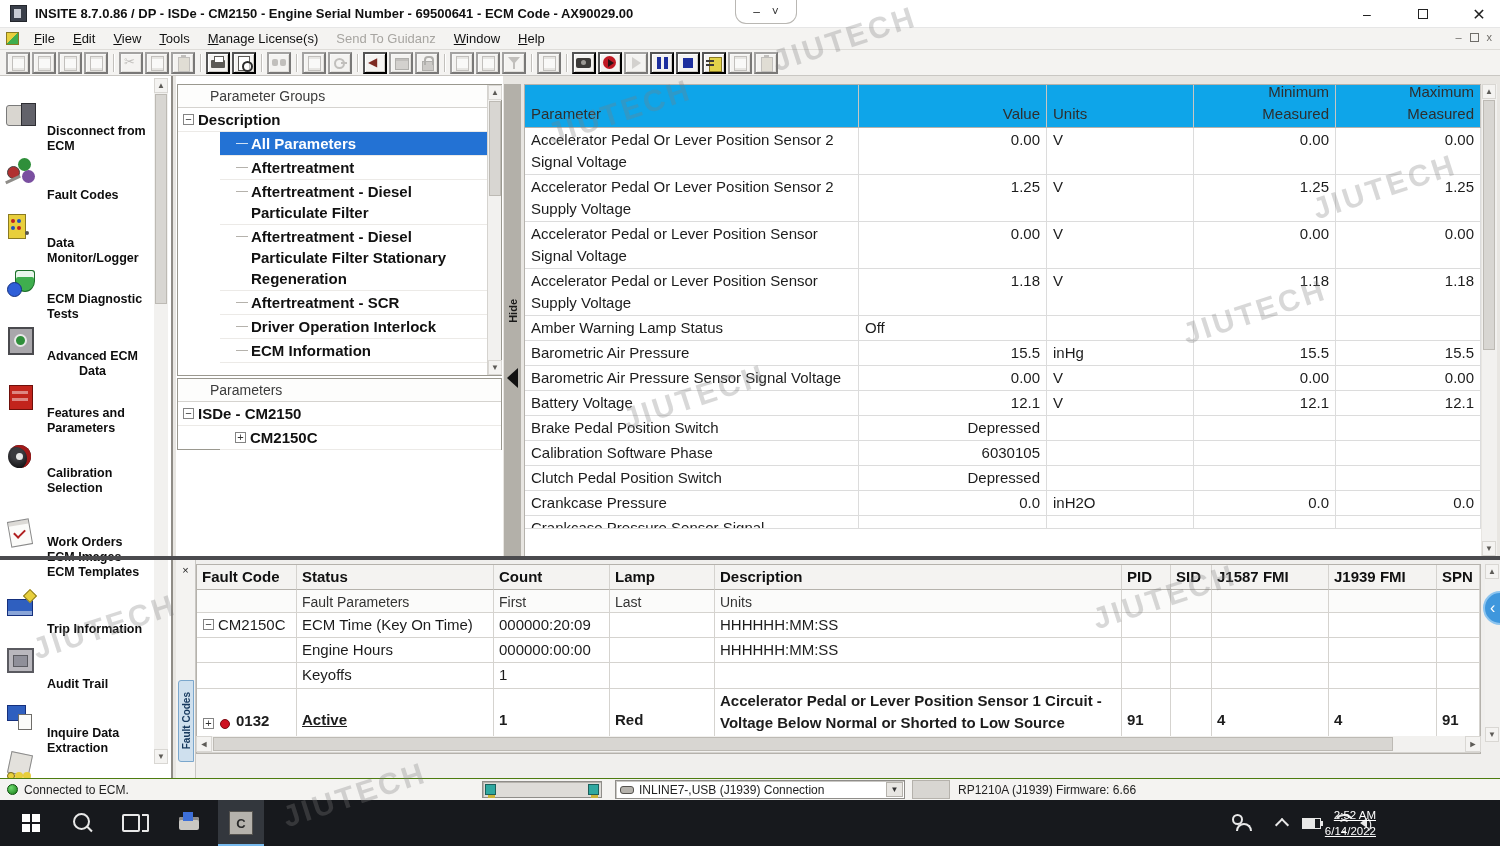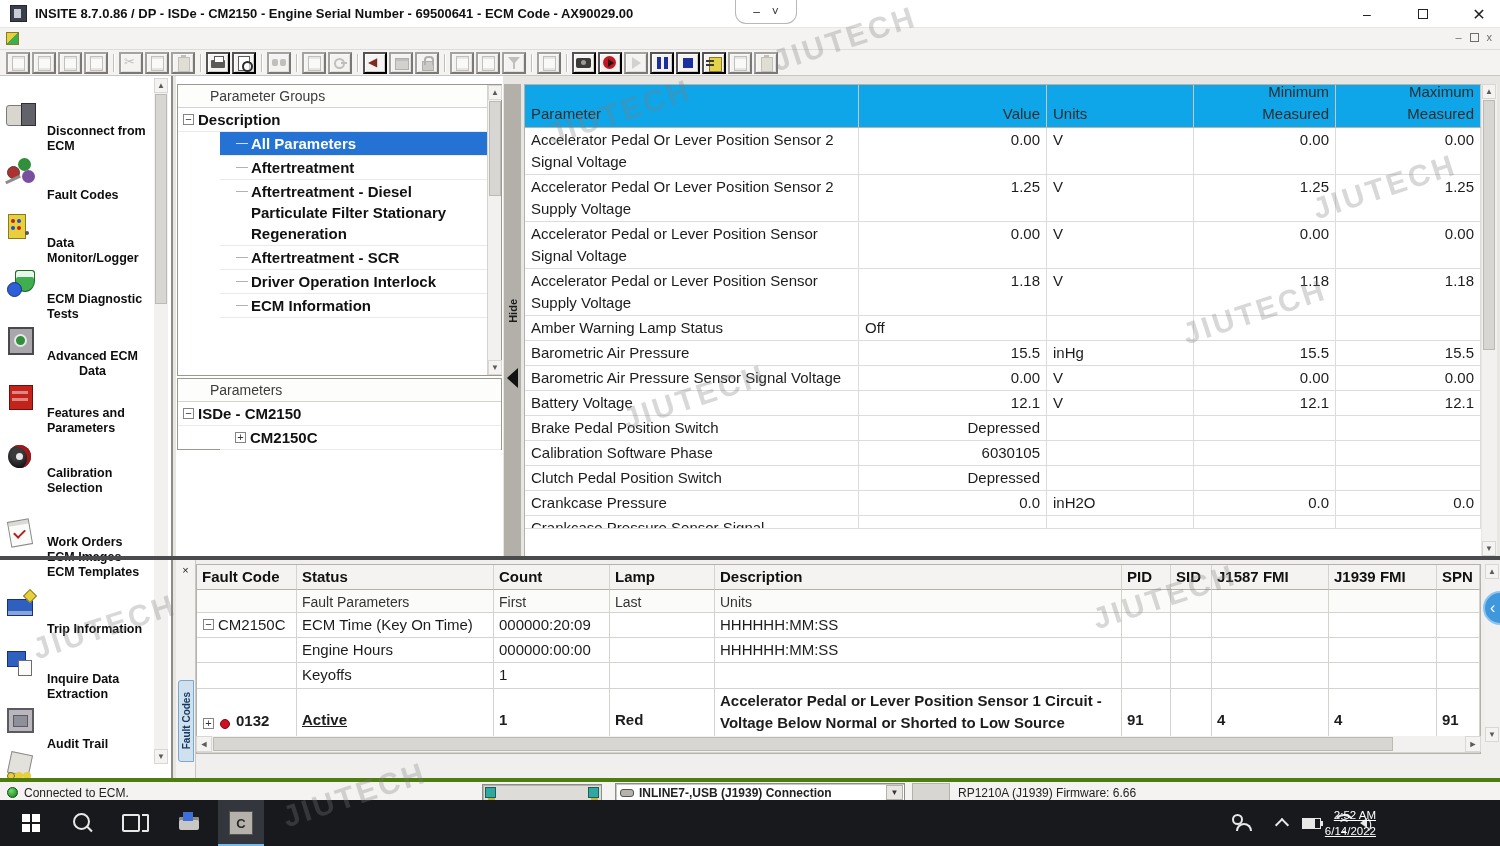--- a/index.html
+++ b/index.html
@@ -138,21 +138,21 @@
   .ft-row.bold > div { font-weight:bold; }
   .cellflex { display:flex; align-items:flex-start; }
   .reddot { width:10px; height:10px; border-radius:50%; background:#cf1020; border:1px solid #7c0a12; margin:6px 6px 0 2px; flex:0 0 10px; }
   .ft-vscroll { position:absolute; right:0px; top:4px; width:15px; height:178px; background:#f2f1ef; }
   .ft-hscroll { position:absolute; left:20px; bottom:26px; width:1285px; height:16px; background:#f2f1ef; }
   .hs-btn { position:absolute; top:0; width:16px; height:16px; background:#f4f3f1; border:1px solid #d9d7d3; color:#5d5b57; font-size:9px; display:flex; align-items:center; justify-content:center; }
   .hs-thumb { position:absolute; left:17px; top:1px; width:1180px; height:14px; background:#d8d6d2; border:1px solid #bdbab4; }
   .blue-fab { position:absolute; left:1483px; top:515px; width:34px; height:34px; border-radius:50%; background:#3f97dd; border:2px solid #8cc4ef; color:#fff; font-size:16px; display:flex; align-items:center; padding-left:5px; z-index:20; }
 
   
-  .statusbar { position:absolute; left:0; top:778px; width:1500px; height:22px; background:#f4f3f1; border-top:4px solid #4d7c0f; font-size:12px; color:#222; }
+  .statusbar { position:absolute; left:0; top:778px; width:1500px; height:22px; background:#f4f3f1; border-top:1px solid #4d7c0f; font-size:12px; color:#222; }
   .led { position:absolute; left:7px; top:5px; width:11px; height:11px; border-radius:50%; background:radial-gradient(circle at 35% 30%, #6fdc6f, #157a15); border:1px solid #0c4d0c; }
   .st-conn { position:absolute; left:24px; top:4px; }
   .conn-widget { position:absolute; left:482px; top:2px; width:120px; height:17px; background:#dedcd8; border:1px solid #8f8d89; box-shadow:inset 1px 1px 0 #b5b2ac; }
   .pc-ico { position:absolute; top:2px; width:11px; height:11px; background:#2fa8a0; border:1px solid #1c5f5a; }
   .pc-ico::after{ content:""; position:absolute; left:2px; bottom:-4px; width:7px; height:3px; background:#c9b23a; }
   .adapter-box { position:absolute; left:615px; top:1px; width:290px; height:19px; background:#fff; border:1px solid #8f8d89; box-shadow:inset 1px 1px 0 #c9c7c3; display:flex; align-items:center; }
   .adapter-ico { width:14px; height:8px; background:#b5b2ac; border:1px solid #55534f; border-radius:3px; margin:0 5px 0 4px; }
   .adapter-drop { position:absolute; right:1px; top:1px; width:17px; height:15px; background:#e8e6e2; border:1px solid #b5b2ac; font-size:8px; display:flex; align-items:center; justify-content:center; color:#333; }
   .gray-box { position:absolute; left:912px; top:1px; width:38px; height:19px; background:#d8d6d2; border:1px solid #b5b2ac; }
   .st-proto { position:absolute; left:958px; top:4px; }
@@ -198,20 +198,30 @@
   <span>˅</span>
 </div>
 <div class="win-btn wb-min">–</div>
 <div class="win-btn wb-max">
     <span></span>
   </div>
 <div class="win-btn wb-close">✕</div>
 
 <div class="menubar">
   <div class="menu-appicon"></div>
+  <div id="menu-items" style="display:flex;">
+      <div class="menu-item"><u>F</u>ile</div>
+      <div class="menu-item"><u>E</u>dit</div>
+      <div class="menu-item"><u>V</u>iew</div>
+      <div class="menu-item"><u>T</u>ools</div>
+      <div class="menu-item"><u>M</u>anage License(s)</div>
+      <div class="menu-item disabled">Send To Guidanz</div>
+      <div class="menu-item"><u>W</u>indow</div>
+      <div class="menu-item"><u>H</u>elp</div>
+    </div>
   <div class="mdi-controls">
     <span>–</span>
     <span class="mdi-restore"></span>
     <span>x</span>
   </div>
 </div>
 
 <div class="toolbar" id="toolbar">
     <button class="tb-btn off">
       <span class="g g-doc"></span>
@@ -367,31 +377,31 @@
           <div>ECM Images</div>
           <div>ECM Templates</div>
         </div>
       </div>
       <div class="side-item" style="height: 56px;">
         <span class="side-icon i-trip"></span>
         <div class="side-label">
           <div>Trip Information</div>
         </div>
       </div>
+      <div class="side-item" style="height: 54px;">
+        <span class="side-icon i-audit"></span>
+        <div class="side-label">
+          <div>Audit Trail</div>
+        </div>
+      </div>
       <div class="side-item" style="height: 60px;">
         <span class="side-icon i-inquire"></span>
         <div class="side-label">
           <div>Inquire Data</div>
           <div>Extraction</div>
-        </div>
-      </div>
-      <div class="side-item" style="height: 54px;">
-        <span class="side-icon i-audit"></span>
-        <div class="side-label">
-          <div>Audit Trail</div>
         </div>
       </div>
       <div class="side-item" style="height: 40px;">
         <span class="side-icon i-obd"></span>
         <div class="side-label">
           <div>OBD Monitors</div>
         </div>
       </div>
     </div>
 
@@ -403,20 +413,24 @@
             <span class="exp">−</span>
             <span>Description</span>
           </div>
           <div class="tree-row lvl1 selected">
             <span class="dash"></span>
             <span>All Parameters</span>
           </div>
           <div class="tree-row lvl1">
             <span class="dash"></span>
             <span>Aftertreatment</span>
+          </div>
+          <div class="tree-row lvl1">
+            <span class="dash"></span>
+            <span>Aftertreatment - Diesel Particulate Filter</span>
           </div>
           <div class="tree-row lvl1">
             <span class="dash"></span>
             <span>Aftertreatment - Diesel Particulate Filter Stationary Regeneration</span>
           </div>
           <div class="tree-row lvl1">
             <span class="dash"></span>
             <span>Aftertreatment - SCR</span>
           </div>
           <div class="tree-row lvl1">
@@ -673,21 +687,21 @@
 
 <div class="statusbar">
   <div class="led"></div>
   <div class="st-conn">Connected to ECM.</div>
   <div class="conn-widget">
     <span class="pc-ico" style="left:2px;"></span>
     <span class="pc-ico" style="right:2px;"></span>
   </div>
   <div class="adapter-box">
     <span class="adapter-ico"></span>
-    <span style="font-size:12px;font-weight:bold;">INLINE7-,USB (J1939) Connection</span>
+    <span style="font-size:12px;">INLINE7-,USB (J1939) Connection</span>
     <span class="adapter-drop">▼</span>
   </div>
   <div class="gray-box"></div>
   <div class="st-proto">RP1210A (J1939)  Firmware: 6.66</div>
 </div>
 
 <div class="taskbar">
   <div class="tk tk-start" style="left:8px;"></div>
   <div class="tk tk-search" style="left:62px;"></div>
   <div class="tk tk-taskview" style="left:112px;"></div>

